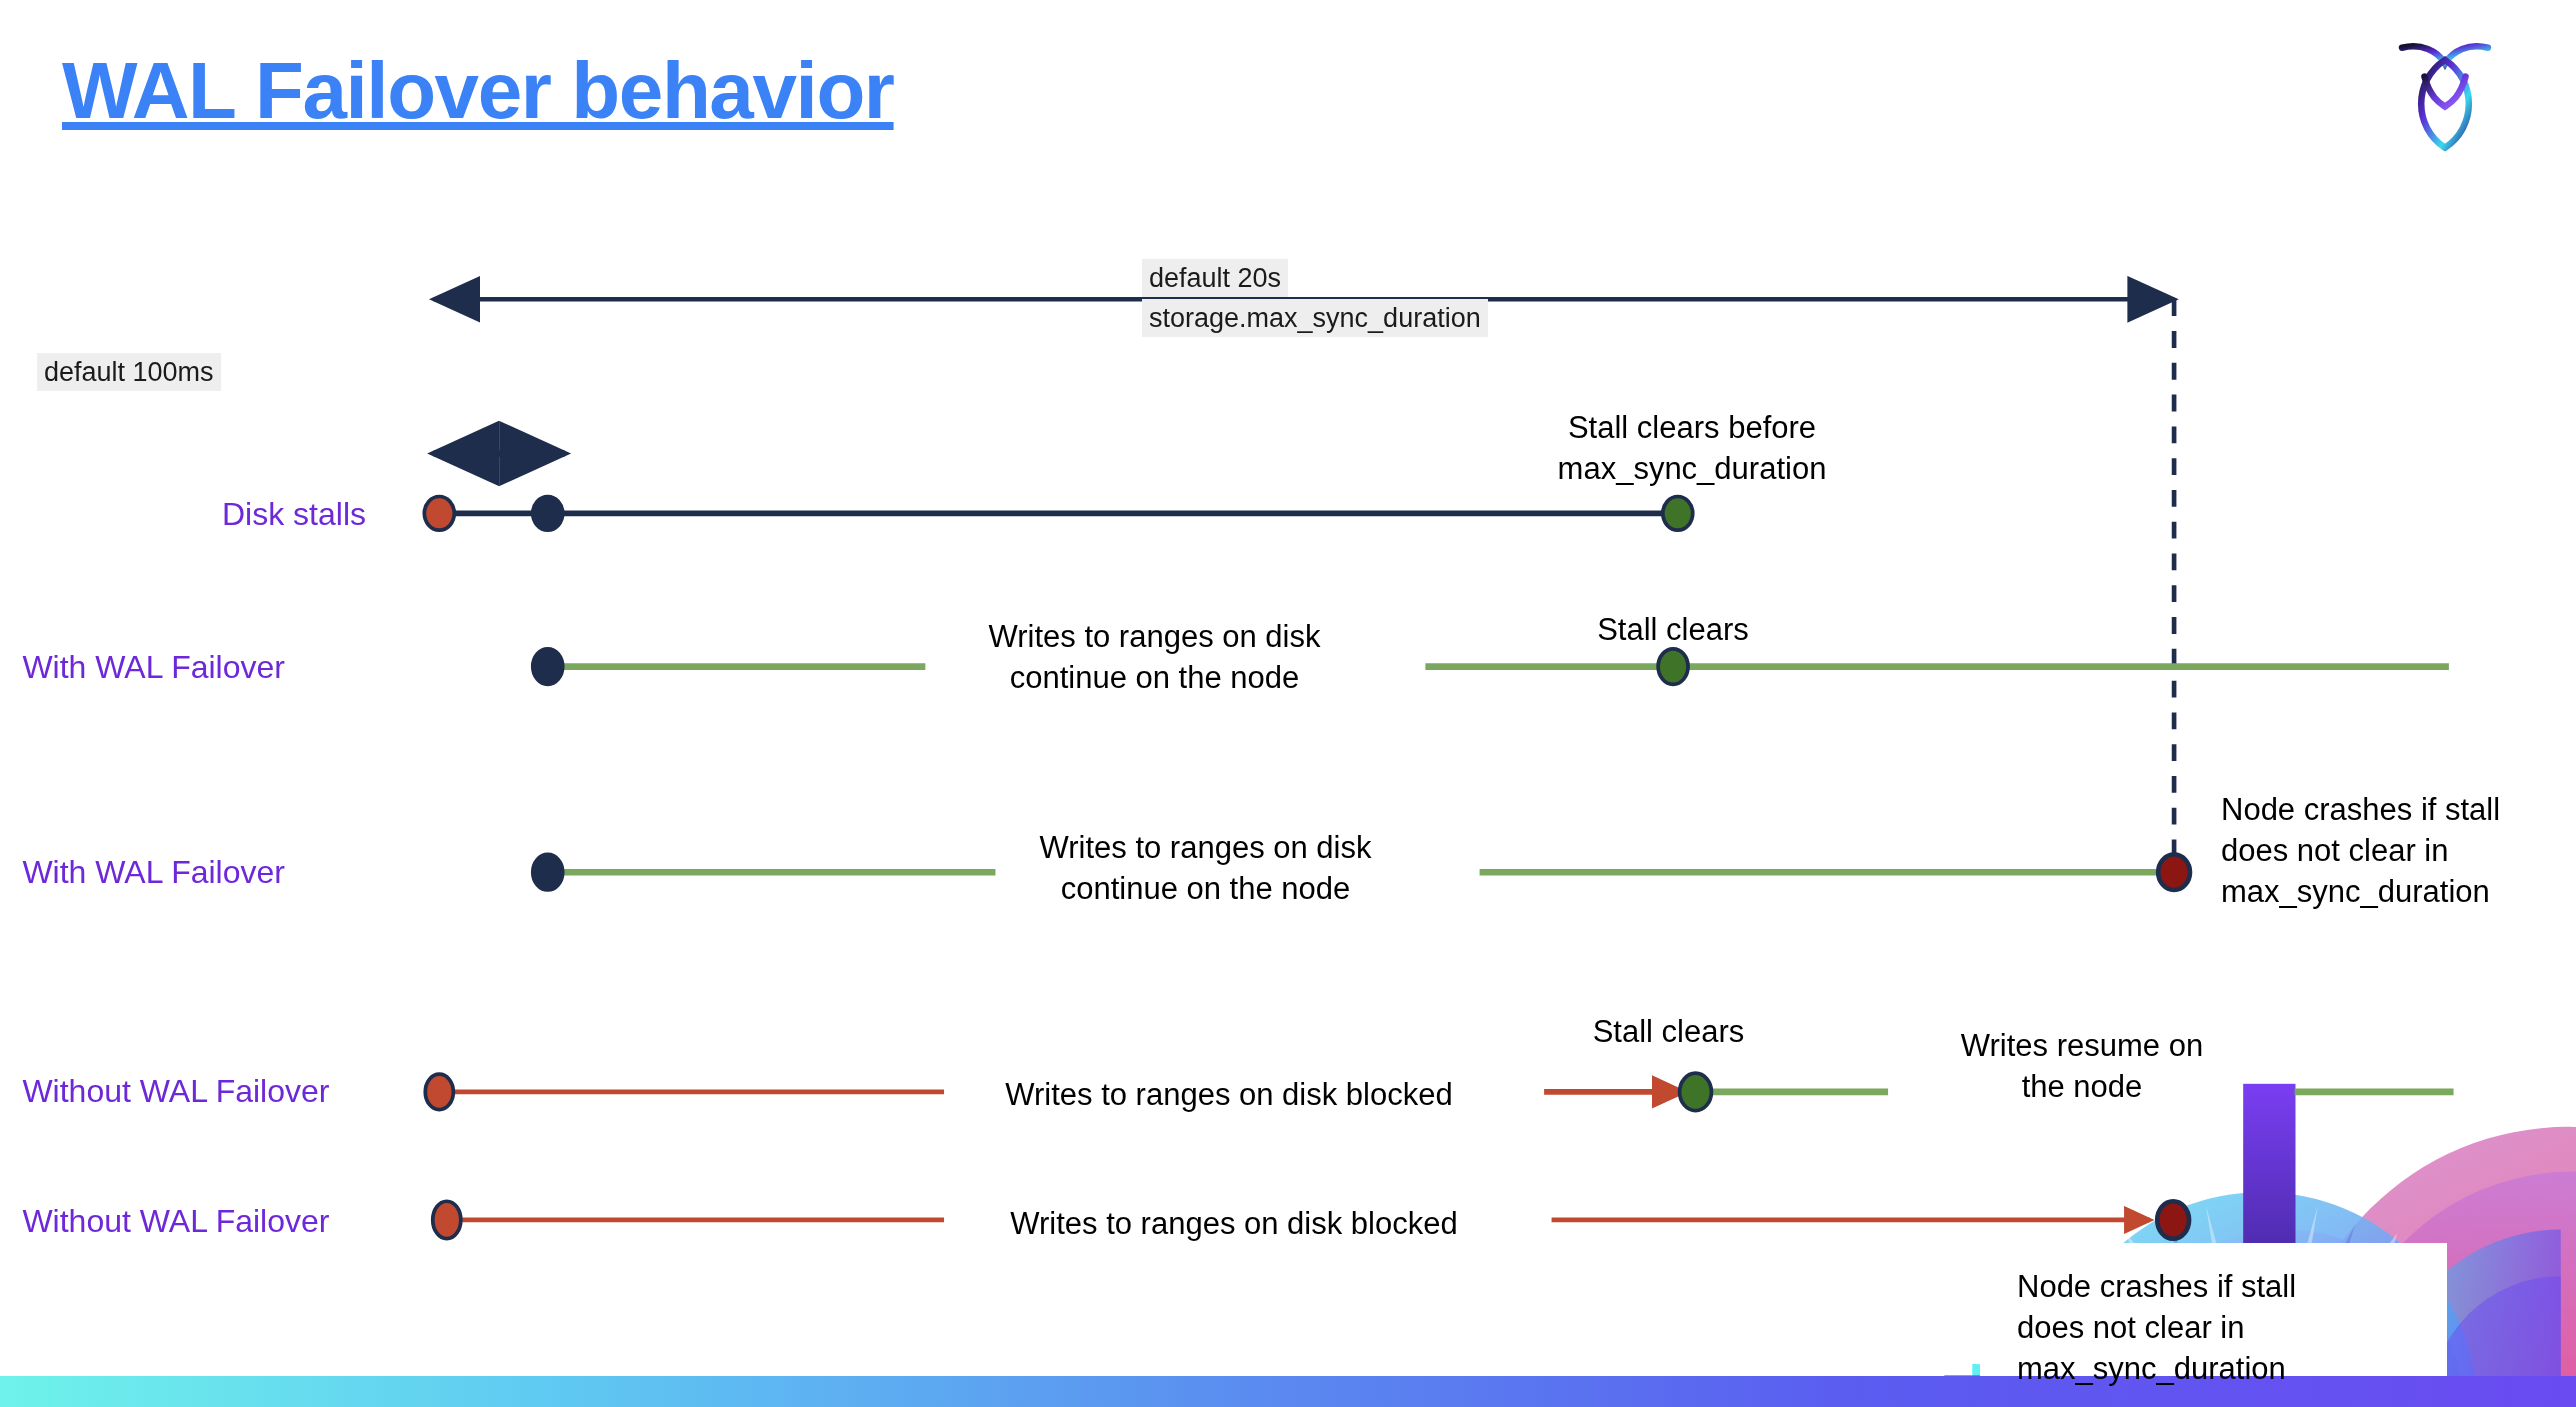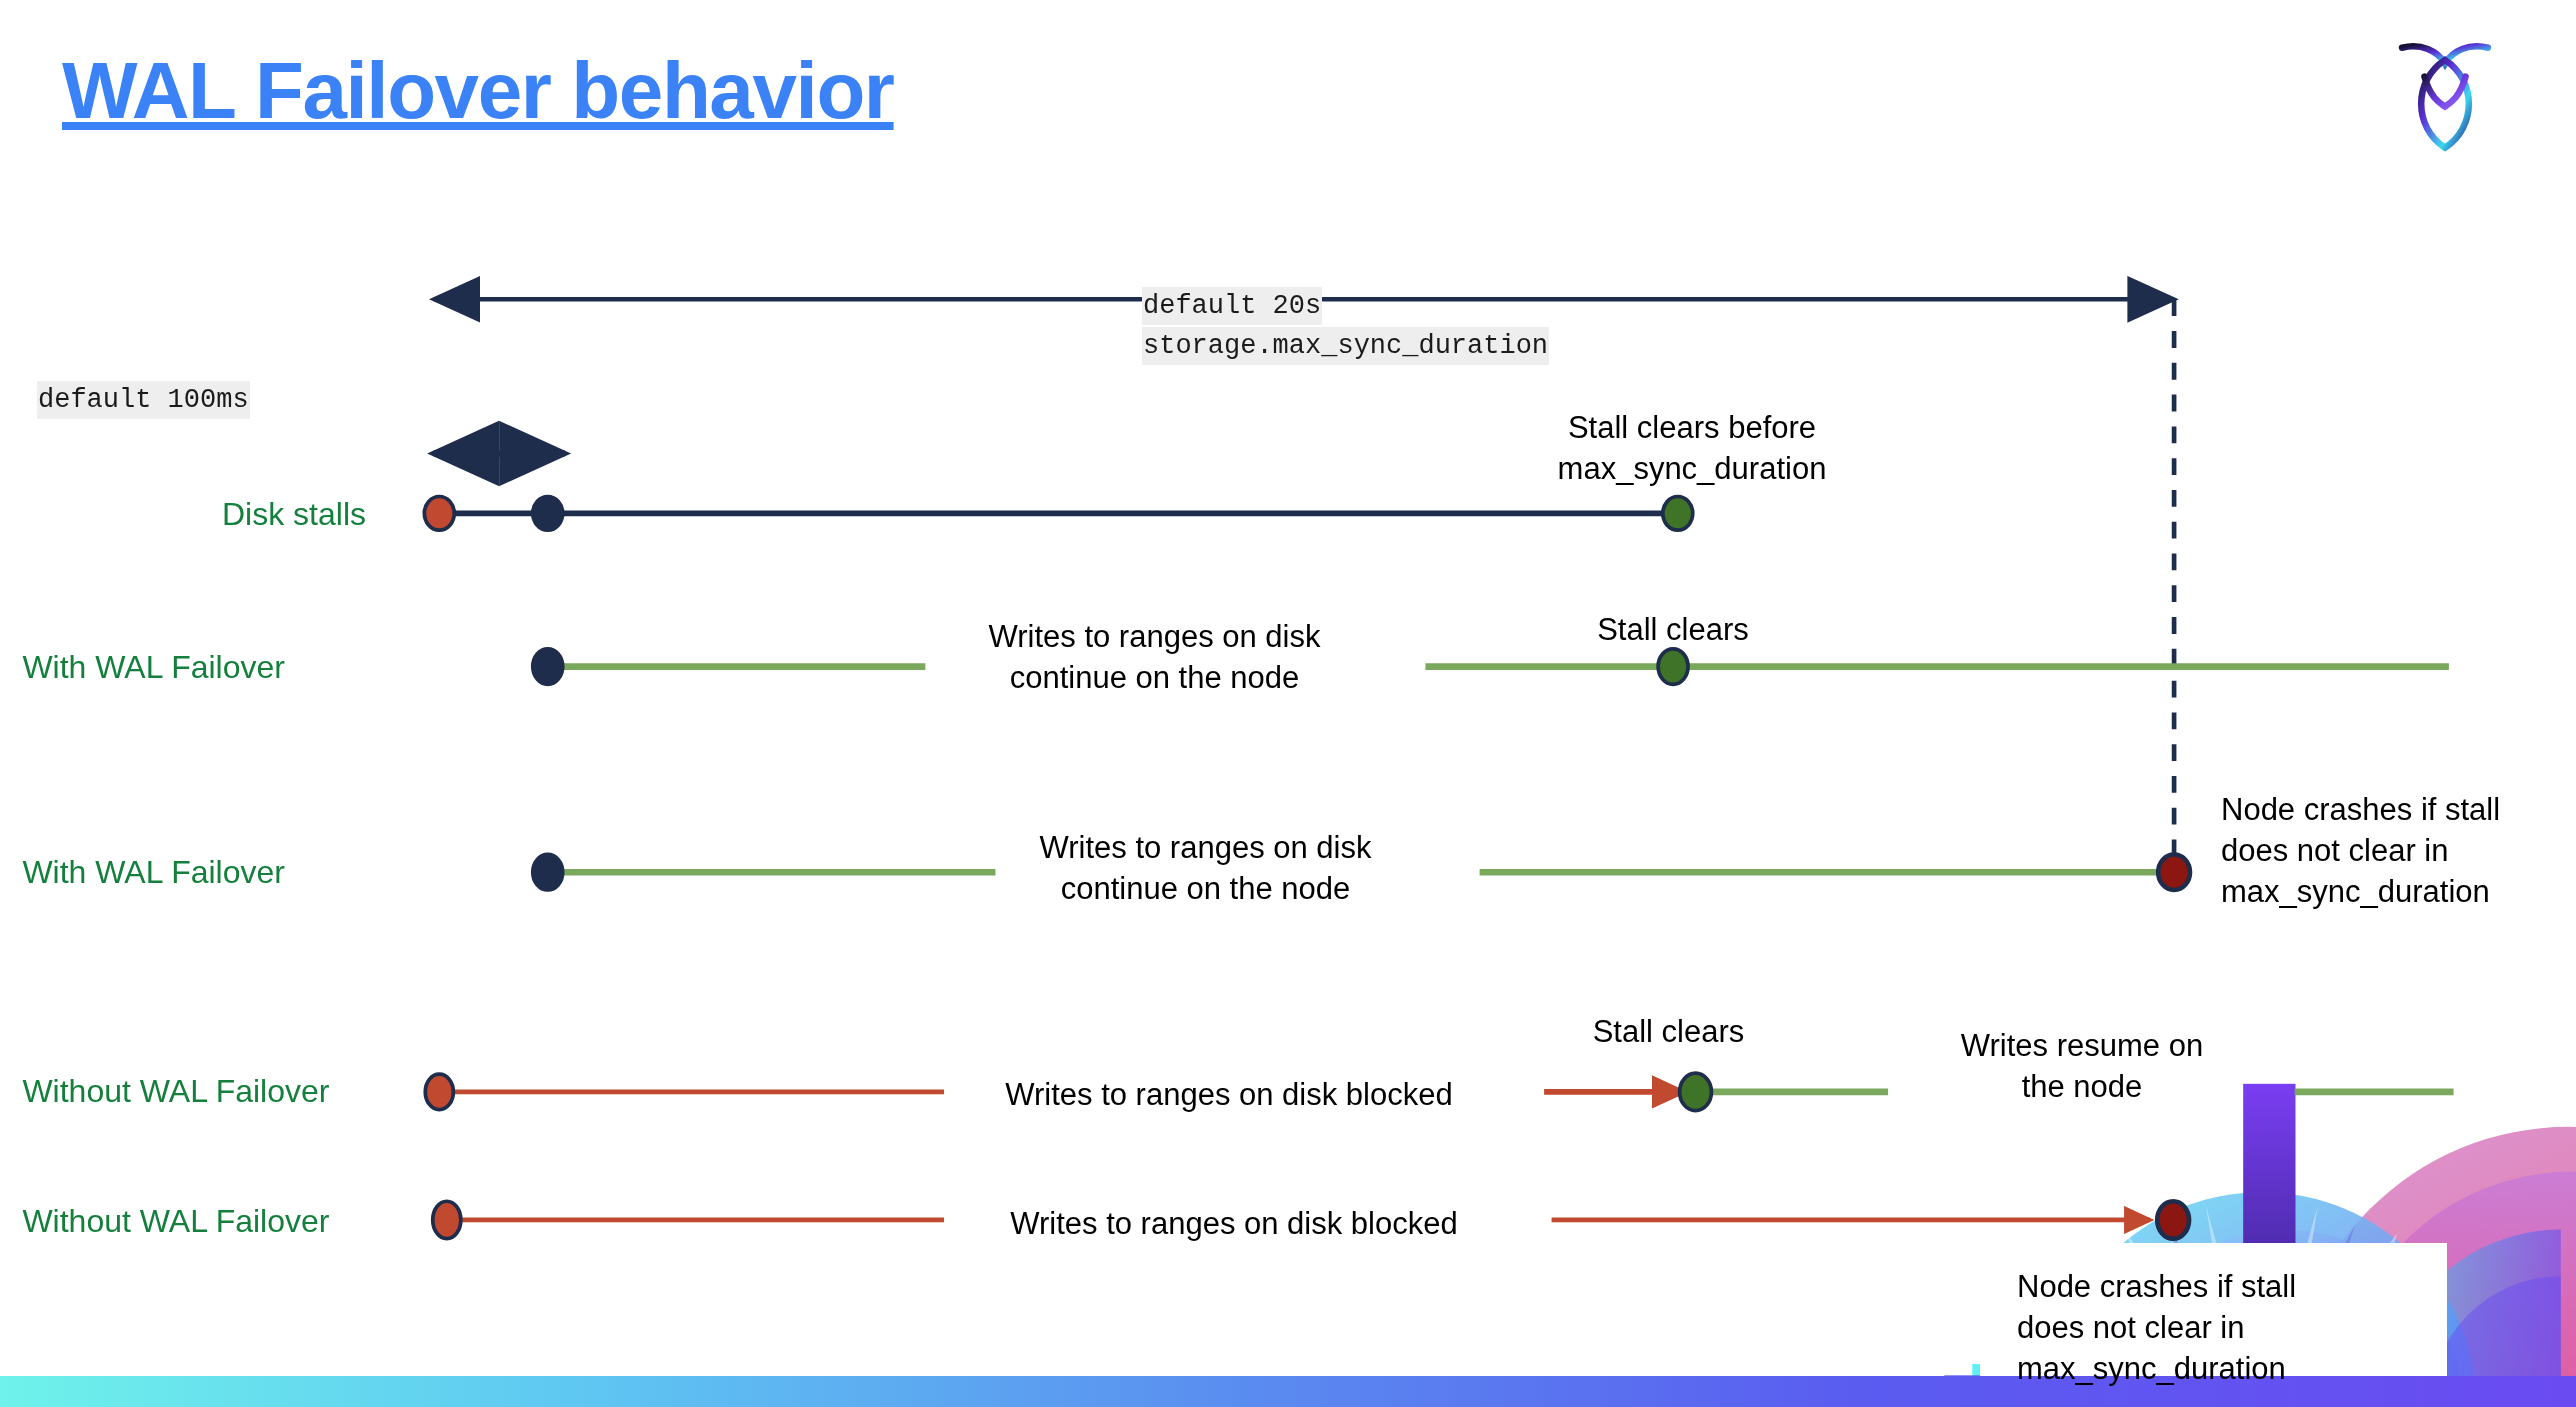--- a/index.html
+++ b/index.html
@@ -46,33 +46,32 @@
   .txt {
     position: absolute;
     color: #000000;
     font-size: 31px;
     line-height: 1.32;
     white-space: pre-line;
   }
   .rowlabel {
     position: absolute;
     font-size: 32px;
-    color: #15803d;
+    color: #6d28d9;
     white-space: nowrap;
   }
   .mono {
     position: absolute;
-    font-family: Liberation Mono, monospace;
+    font-family: Liberation Sans, sans-serif;
     font-size: 27px;
     color: #1b1b1b;
     background: #eeeeee;
     line-height: 1.42;
     white-space: nowrap;
-    padding: 0 1px;
-    margin-top: 28px;
+    padding: 0 7px;
   }
   .center { text-align: center; }
 
   
   #vector {
     position: absolute;
     left: 0; top: 0;
     width: 2576px;
     height: 1408px;
     pointer-events: none;

